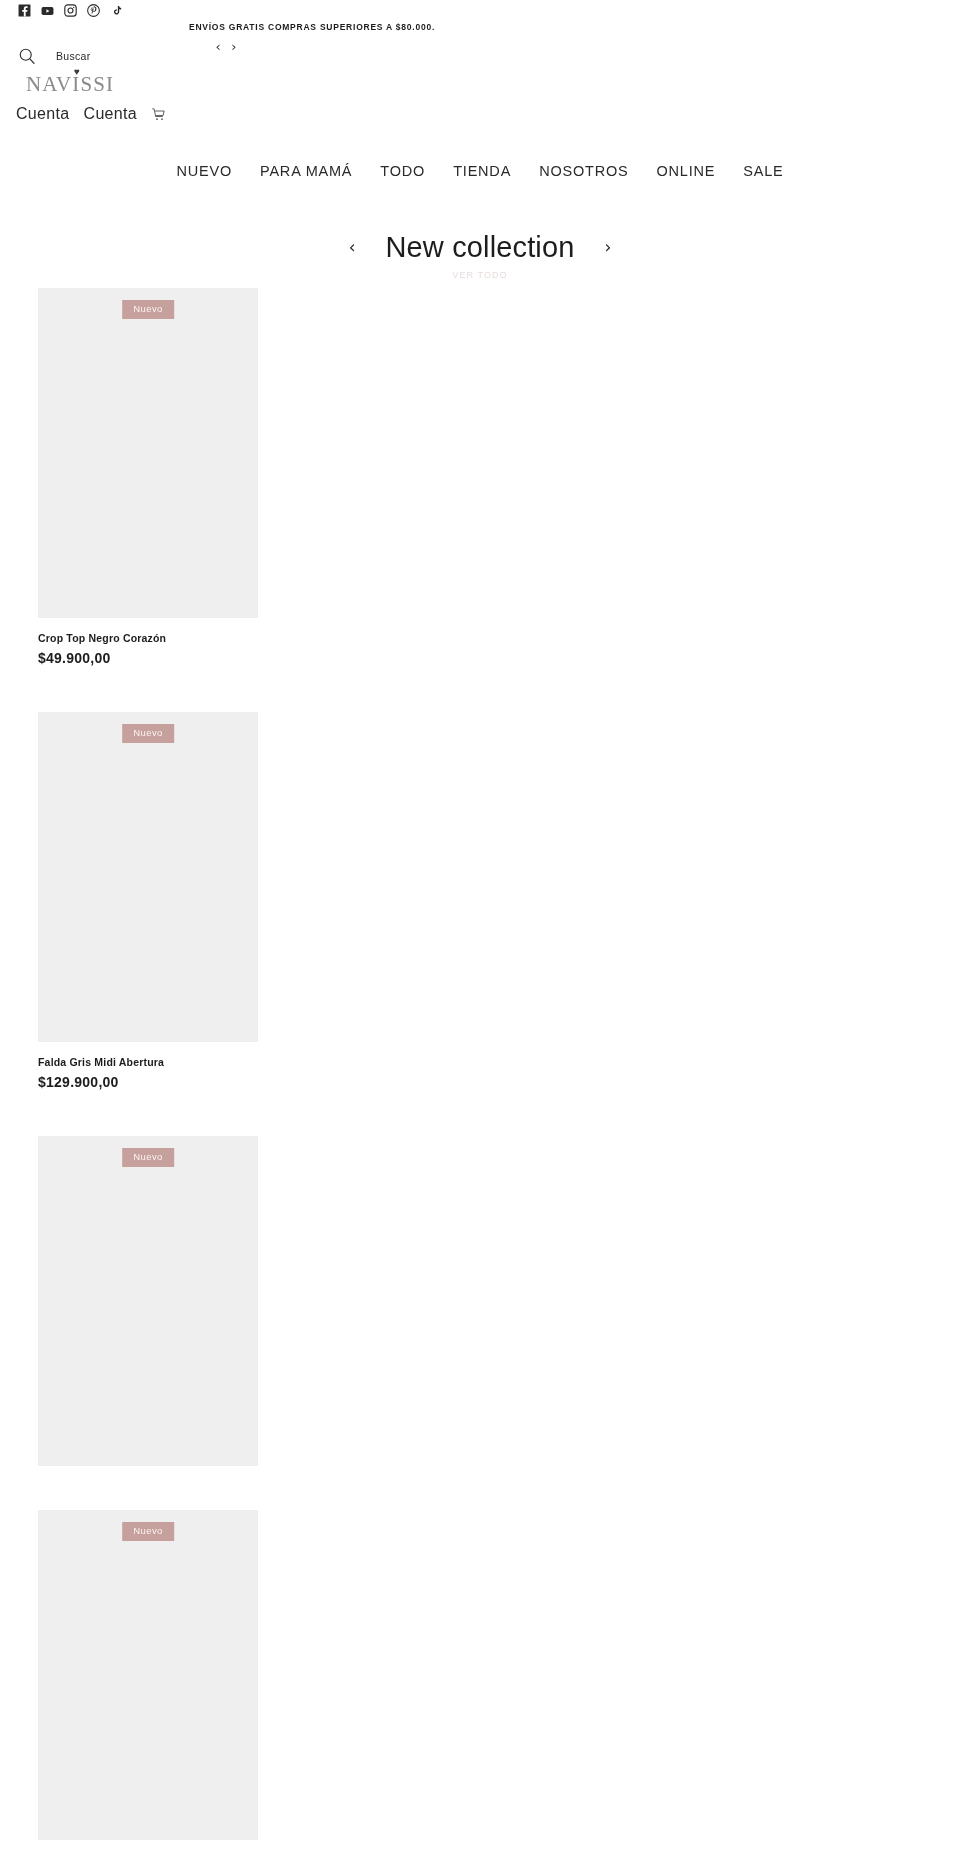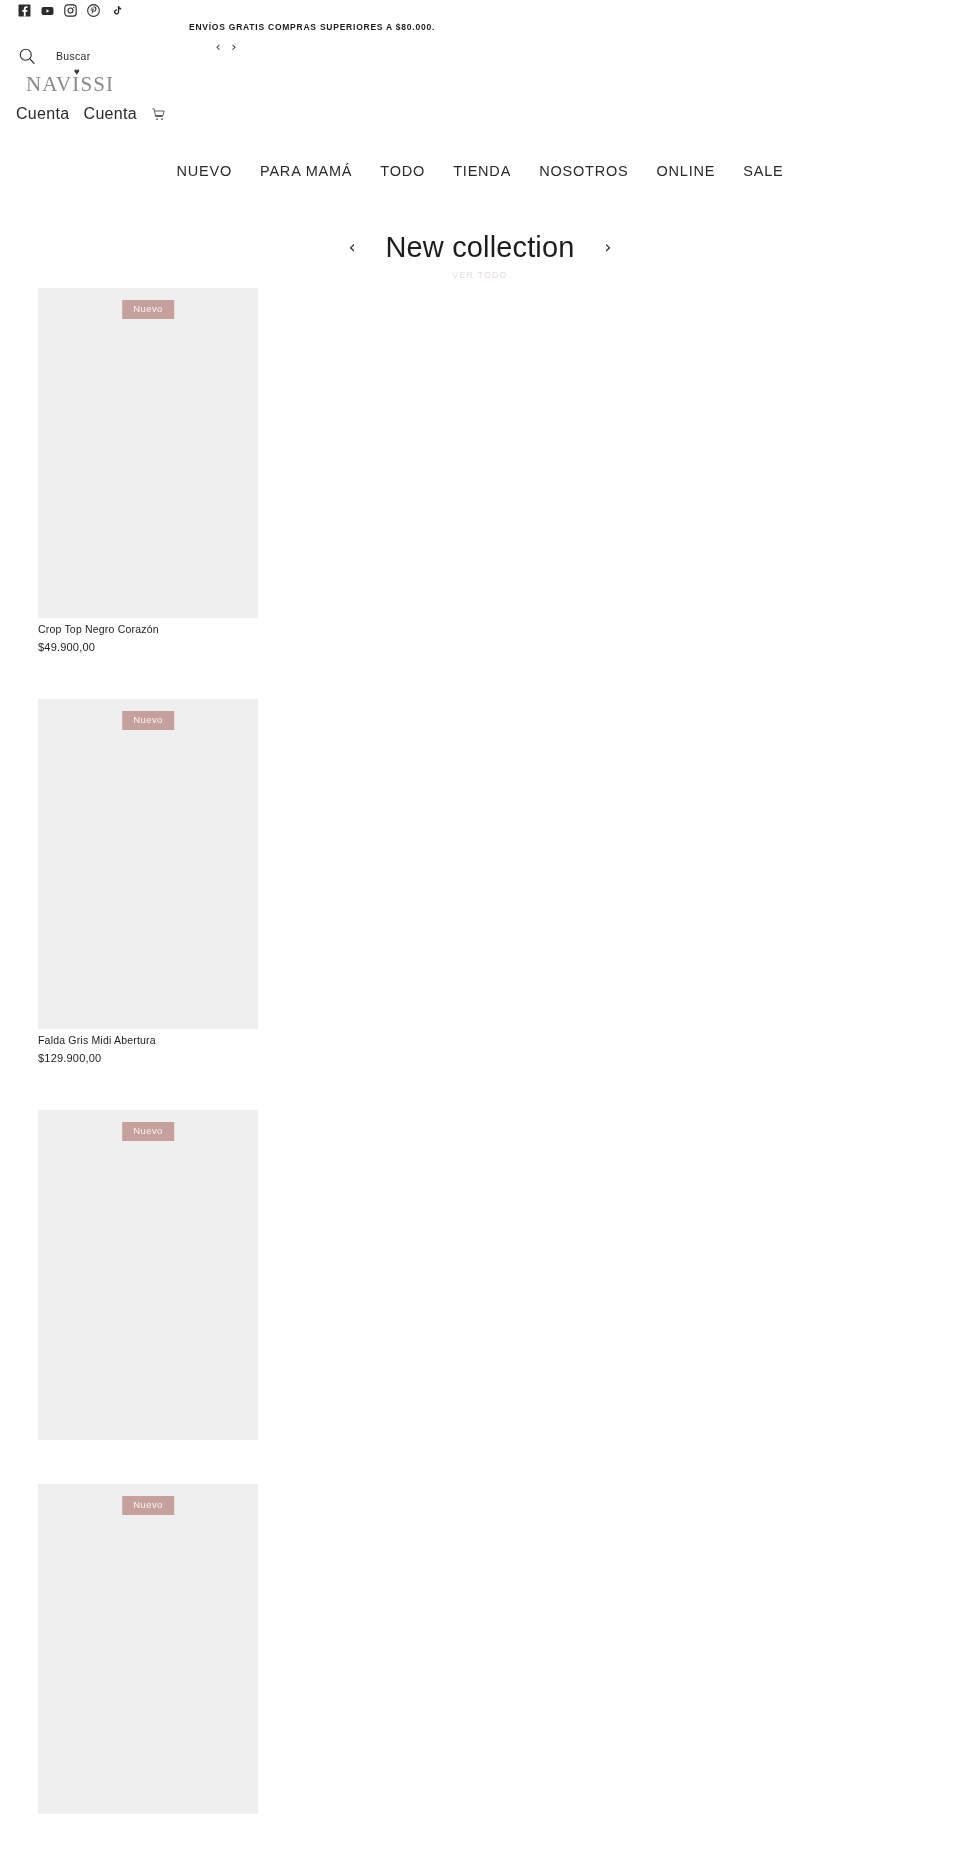--- a/index.html
+++ b/index.html
@@ -209,30 +209,30 @@
     left: 50%;
     transform: translateX(-50%);
     background: #c6a09c;
     color: #fbf4f3;
     font-size: 9.5px;
     letter-spacing: .045em;
     padding: 4px 11px 5px;
     line-height: 1;
     white-space: nowrap;
   }
-  .card-info { padding-top: 4px; width: 220px; }
+  .card-info { padding-top: 13px; width: 220px; font-weight: bold; }
   .card-title {
     font-size: 10.5px;
     color: #1c1c1c;
     letter-spacing: .018em;
     line-height: 1.35;
     cursor: pointer;
   }
   .card-price {
-    font-size: 11px;
+    font-size: 14px;
     color: #1c1c1c;
     letter-spacing: .018em;
     margin-top: 4px;
     line-height: 1.35;
   }
 </style>
 </head>
 <body>
 
 <div class="topbar">

